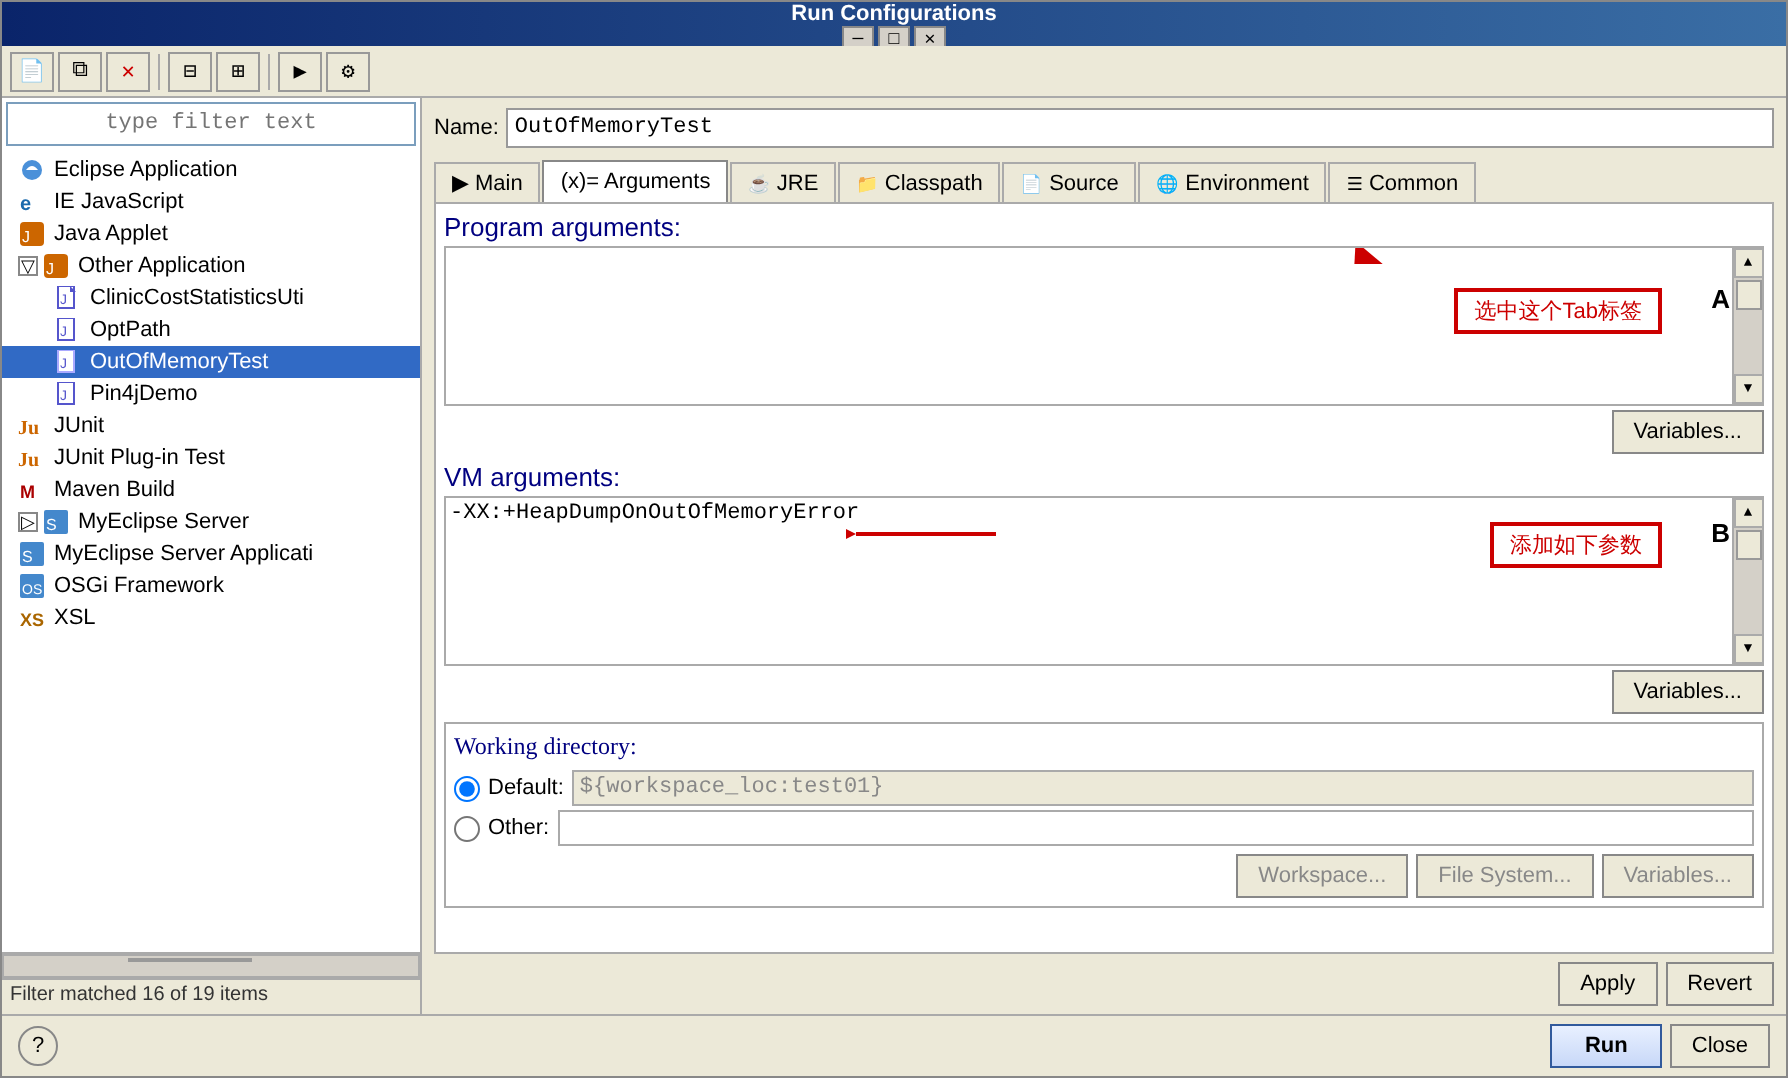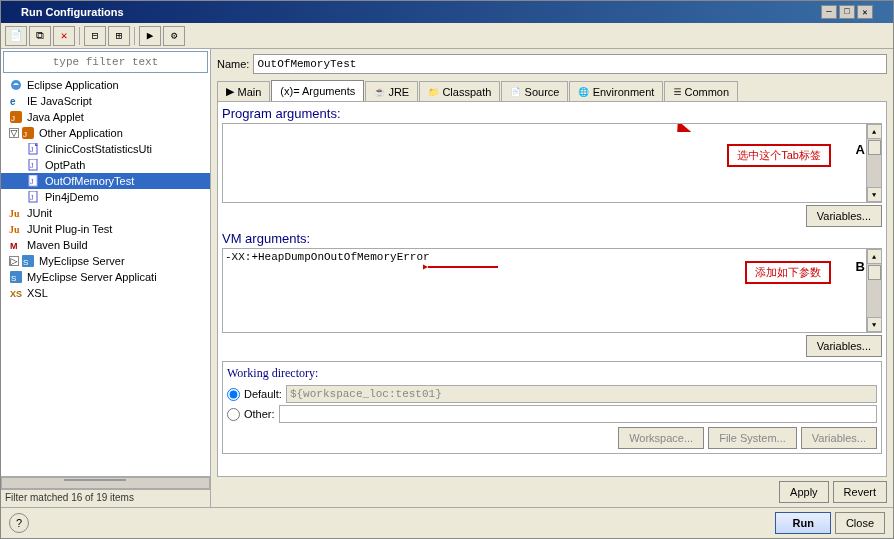--- a/index.html
+++ b/index.html
@@ -1,20 +1,20 @@
 <!DOCTYPE html>
 <html><head>
   <meta charset="utf-8">
   <style>
     * { box-sizing: border-box; margin: 0; padding: 0; }
     body { font-family: 'Courier New', monospace; font-size: 11px; background: #d4d0c8; width: 894px; height: 539px; overflow: hidden; }
 
     .dialog { width: 894px; height: 539px; background: #ece9d8; border: 1px solid #888; display: flex; flex-direction: column; }
 
-    .title-bar { background: linear-gradient(to right, #0a246a, #3a6ea5); height: 22px; display: flex; align-items: center; justify-content: space-between; padding: 0 20px; }
+    .title-bar { background: linear-gradient(to right, #0a246a, #3a6ea5); height: 22px; display: flex; align-items: center; justify-content: space-between; padding: 0 20px; flex-direction: column; }
     .title-bar-text { color: white; font-size: 11px; font-weight: bold; font-family: Arial, sans-serif; }
     .title-bar-buttons { display: flex; gap: 2px; }
     .title-btn { width: 16px; height: 14px; border: 1px solid #888; background: #d4d0c8; display: flex; align-items: center; justify-content: center; font-size: 9px; cursor: pointer; }
 
     .toolbar { height: 26px; background: #ece9d8; border-bottom: 1px solid #aaa; display: flex; align-items: center; padding: 2px 4px; gap: 2px; }
     .toolbar-btn { width: 22px; height: 20px; border: 1px solid #999; background: #ece9d8; display: flex; align-items: center; justify-content: center; cursor: pointer; font-size: 11px; }
 
     .main-content { display: flex; flex: 1; overflow: hidden; }
 
     .left-panel { width: 210px; border-right: 1px solid #aaa; display: flex; flex-direction: column; background: white; }
@@ -231,20 +231,30 @@
           <div class="indent" style="width:4px;"></div>
           <span class="icon">
             <svg width="12" height="12">
                 <rect width="12" height="12" rx="1" fill="#4488cc"></rect>
                 <text x="1" y="10" font-size="8" fill="white">S</text>
               </svg>
           </span>
           <span style="font-family:Arial,sans-serif;font-size:11px;margin-left:2px;">MyEclipse Server Applicati</span>
         </div>
 
+        <div class="tree-item">
+          <div class="indent" style="width:4px;"></div>
+          <span class="icon">
+            <svg width="12" height="12">
+                <rect width="12" height="12" rx="1" fill="#4488cc"></rect>
+                <text x="1" y="10" font-size="7" fill="white">OS</text>
+              </svg>
+          </span>
+          <span style="font-family:Arial,sans-serif;font-size:11px;margin-left:2px;">OSGi Framework</span>
+        </div>
 
         <div class="tree-item">
           <div class="indent" style="width:4px;"></div>
           <span class="icon">
             <svg width="12" height="12">
                 <text x="0" y="10" font-size="9" fill="#aa6600" font-weight="bold">XS</text>
               </svg>
           </span>
           <span style="font-family:Arial,sans-serif;font-size:11px;margin-left:2px;">XSL</span>
         </div>

